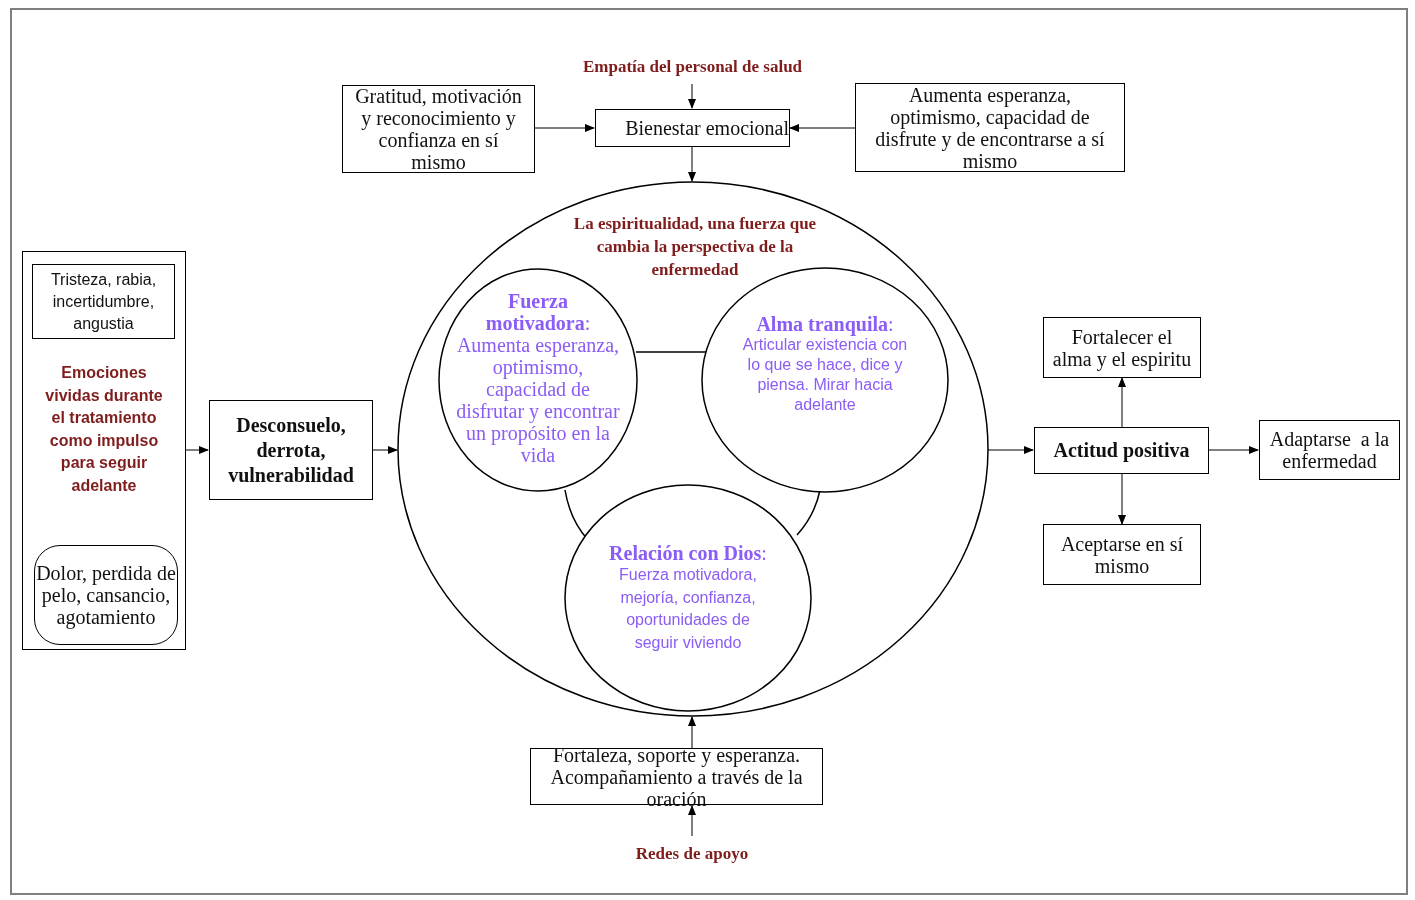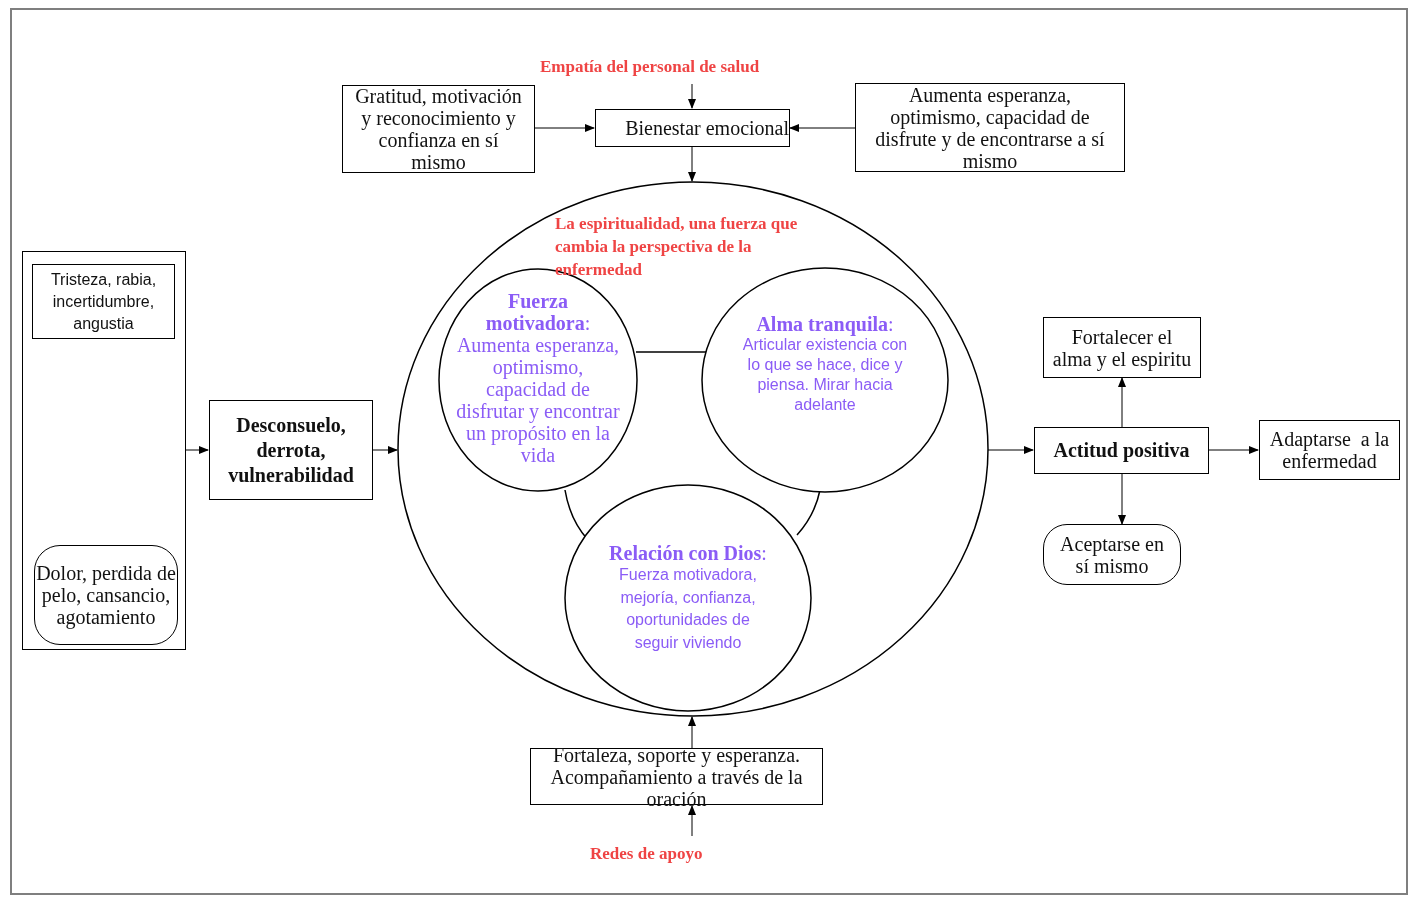--- a/index.html
+++ b/index.html
@@ -4,21 +4,21 @@
 <style>
   html,body{margin:0;padding:0;background:#ffffff;}
   body{width:1415px;height:900px;position:relative;overflow:hidden;}
   .frame{position:absolute;left:10px;top:8px;width:1398px;height:887px;border:2px solid #7f7f7f;box-sizing:border-box;}
   svg.lines{position:absolute;left:0;top:0;width:1415px;height:900px;}
   .box{position:absolute;border:1.5px solid #000;box-sizing:border-box;background:#fff;display:flex;align-items:center;justify-content:center;text-align:center;color:#111;}
   .serif{font-family:"Liberation Serif","DejaVu Serif",serif;}
   .sans{font-family:"Liberation Sans","DejaVu Sans",sans-serif;}
   .t17{font-size:20px;line-height:22px;}
   .t16{font-size:16px;line-height:22px;}
-  .lbl{position:absolute;color:#ef4444;}
+  .lbl{position:absolute;text-align:center;color:#7f1d1d;}
   .bold{font-weight:bold;}
   .circ-text{position:absolute;text-align:center;color:#8b5cf6;}
 </style>
 </head>
 <body>
 
 <div class="frame"></div>
 
 <svg class="lines" viewBox="0 0 1415 900">
   <defs>
@@ -59,20 +59,21 @@
     <span>Bienestar emocional</span>
   </div>
 <div class="box serif t17" style="left:855px;top:83px;width:270px;height:89px;padding:0 10px;">
     <span>Aumenta esperanza, optimismo, capacidad de disfrute y de encontrarse a sí mismo</span>
   </div>
 
 <div class="box" style="left:22px;top:251px;width:164px;height:399px;display:block;">
   <div class="box sans t16" style="left:9px;top:12px;width:143px;height:75px;">
       <span>Tristeza, rabia, incertidumbre, angustia</span>
     </div>
+  <div class="lbl sans bold" style="left:14px;top:110px;width:134px;font-size:16px;line-height:22.6px;">Emociones vividas durante el tratamiento como impulso para seguir adelante</div>
   <div class="box serif t17" style="left:11px;top:293px;width:144px;height:100px;border-radius:26px;">
       <span>Dolor, perdida de pelo, cansancio, agotamiento</span>
     </div>
 </div>
 <div class="box serif bold" style="left:209px;top:400px;width:164px;height:100px;font-size:20px;line-height:25px;">
     <span>Desconsuelo, derrota, vulnerabilidad</span>
   </div>
 
 <div class="lbl serif bold" style="left:555px;top:212px;width:280px;font-size:17px;line-height:23px;">La espiritualidad, una fuerza que cambia la perspectiva de la enfermedad</div>
 
@@ -96,15 +97,15 @@
   </div>
 <div class="lbl serif bold" style="left:590px;top:843px;width:204px;font-size:17px;line-height:22px;">Redes de apoyo</div>
 
 <div class="box serif t17" style="left:1043px;top:317px;width:158px;height:61px;padding:0 6px;">
     <span>Fortalecer el alma y el espiritu</span>
   </div>
 <div class="box serif bold" style="left:1034px;top:427px;width:175px;height:47px;font-size:20px;">
     <span>Actitud positiva</span>
   </div>
 <div class="box serif t17" style="left:1259px;top:420px;width:141px;height:60px;padding:0 6px;white-space:pre-wrap;"><span>Adaptarse  a la enfermedad</span></div>
-<div class="box serif t17" style="left:1043px;top:524px;width:138px;height:61px;padding:0 10px;border-radius:24px;">
+<div class="box serif t17" style="left:1043px;top:524px;width:158px;height:61px;padding:0 10px;">
     <span>Aceptarse en sí mismo</span>
   </div>
 
 </body></html>

